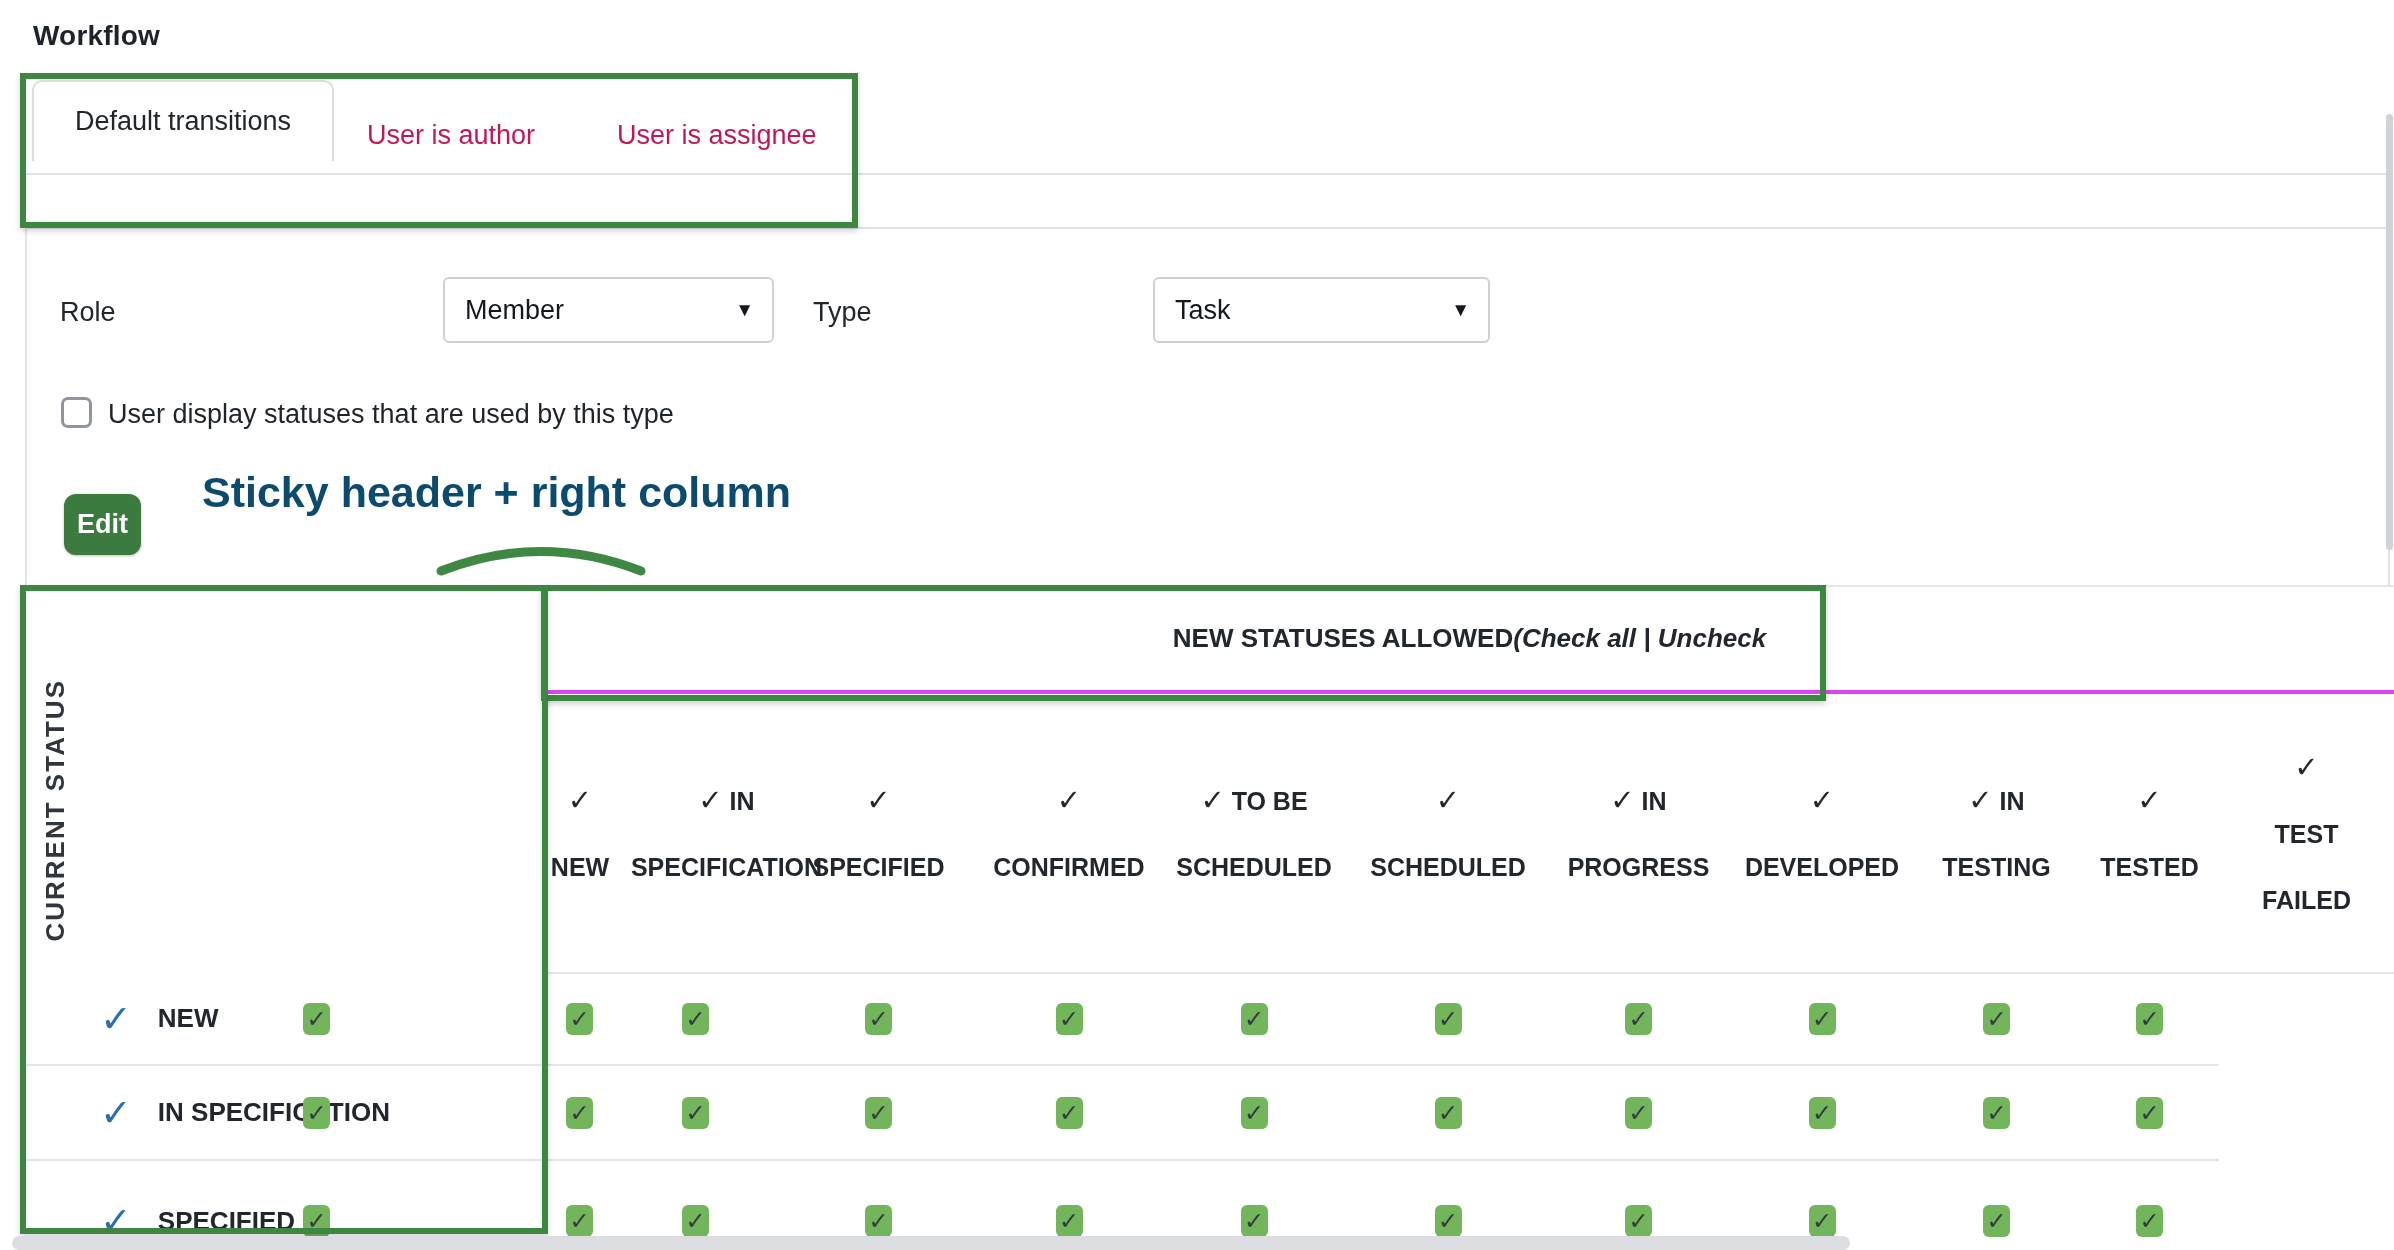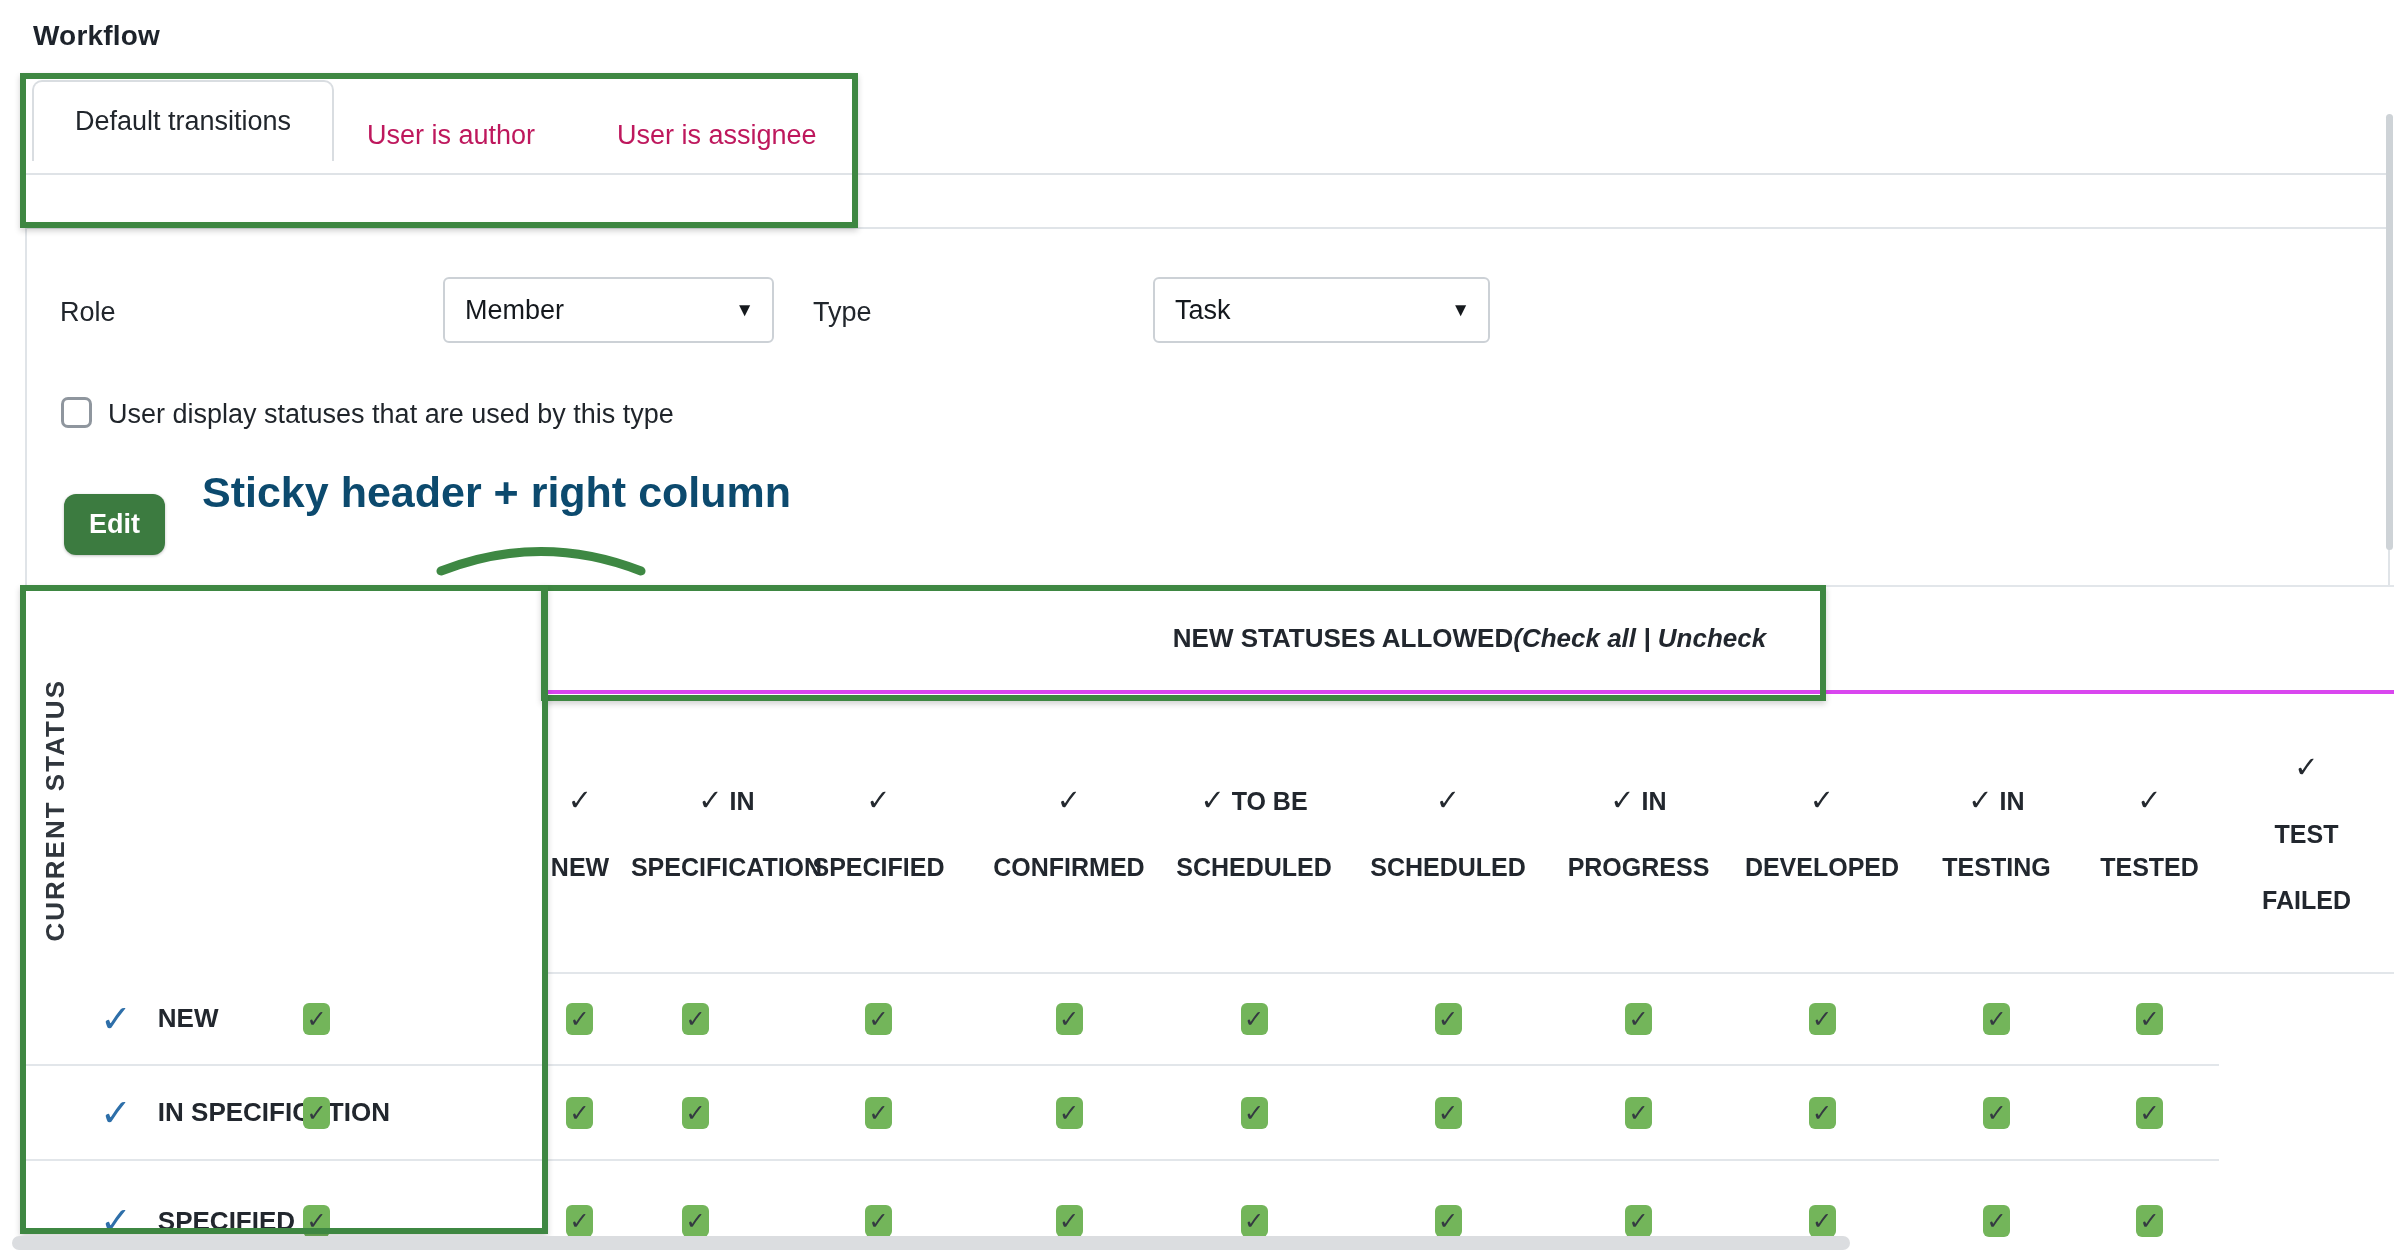--- a/index.html
+++ b/index.html
@@ -37,21 +37,21 @@
   }
   .sel-role{left:403px;top:277px;width:331px;margin-left:40px;}
   .sel-type{left:1153px;top:277px;width:337px;}
   .caret{font-size:19px;color:#15191d;margin-left:12px;}
   .form-check{
     position:absolute;left:61px;top:397px;width:31px;height:31px;background:#fff;
     border:3px solid #8f969e;border-radius:7px;box-sizing:border-box;cursor:pointer;
   }
   .form-check-label{position:absolute;left:108px;top:399px;font-size:27px;color:#1f242a;}
   .edit-btn{
-    position:absolute;left:64px;top:494px;width:101px;height:61px;background:#3c7b40;border:none;border-radius:12px;
+    position:absolute;left:64px;top:494px;width:77px;height:61px;background:#3c7b40;border:none;border-radius:12px;
     color:#fff;font-size:27px;font-weight:bold;font-family:inherit;display:flex;align-items:center;justify-content:center;
     cursor:pointer;box-shadow:0 1px 3px rgba(0,0,0,.25);
   }
   
   .sticky-note{position:absolute;left:202px;top:468px;font-size:43px;font-weight:bold;color:#0c4a6e;white-space:nowrap;z-index:6;}
   .sticky-arc{position:absolute;left:433px;top:538px;z-index:6;pointer-events:none;}
   
   .table-wrap{position:absolute;left:23px;top:585px;width:2371px;height:665px;overflow:hidden;}
   table.matrix{border-collapse:collapse;table-layout:fixed;width:2371px;border-top:2px solid #e2e6ea;}
   table.matrix th,table.matrix td{padding:0;overflow:visible;}

